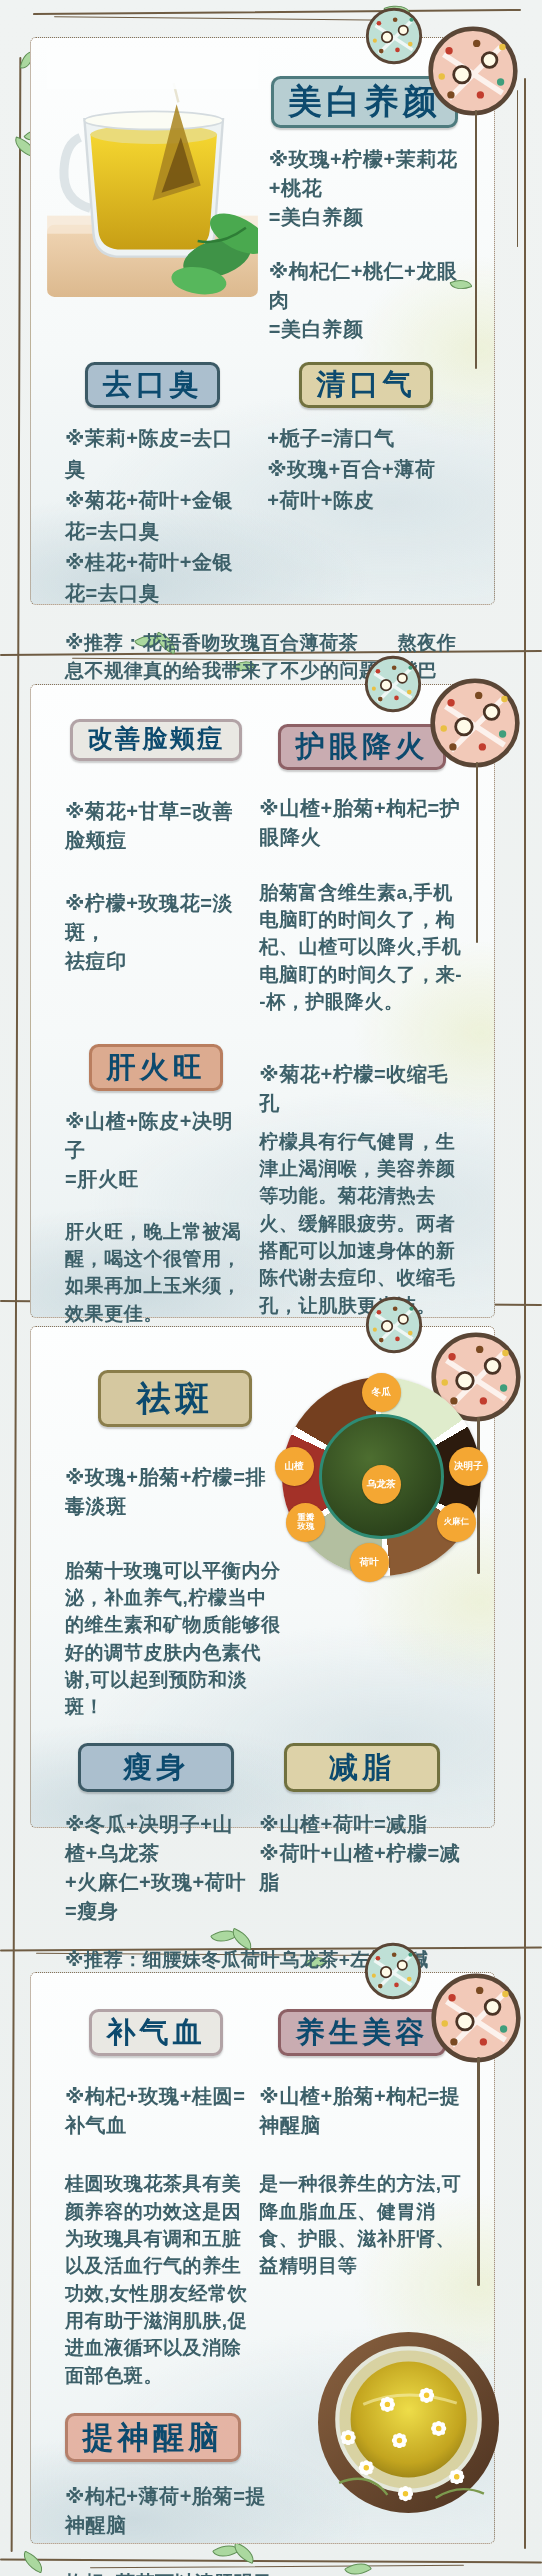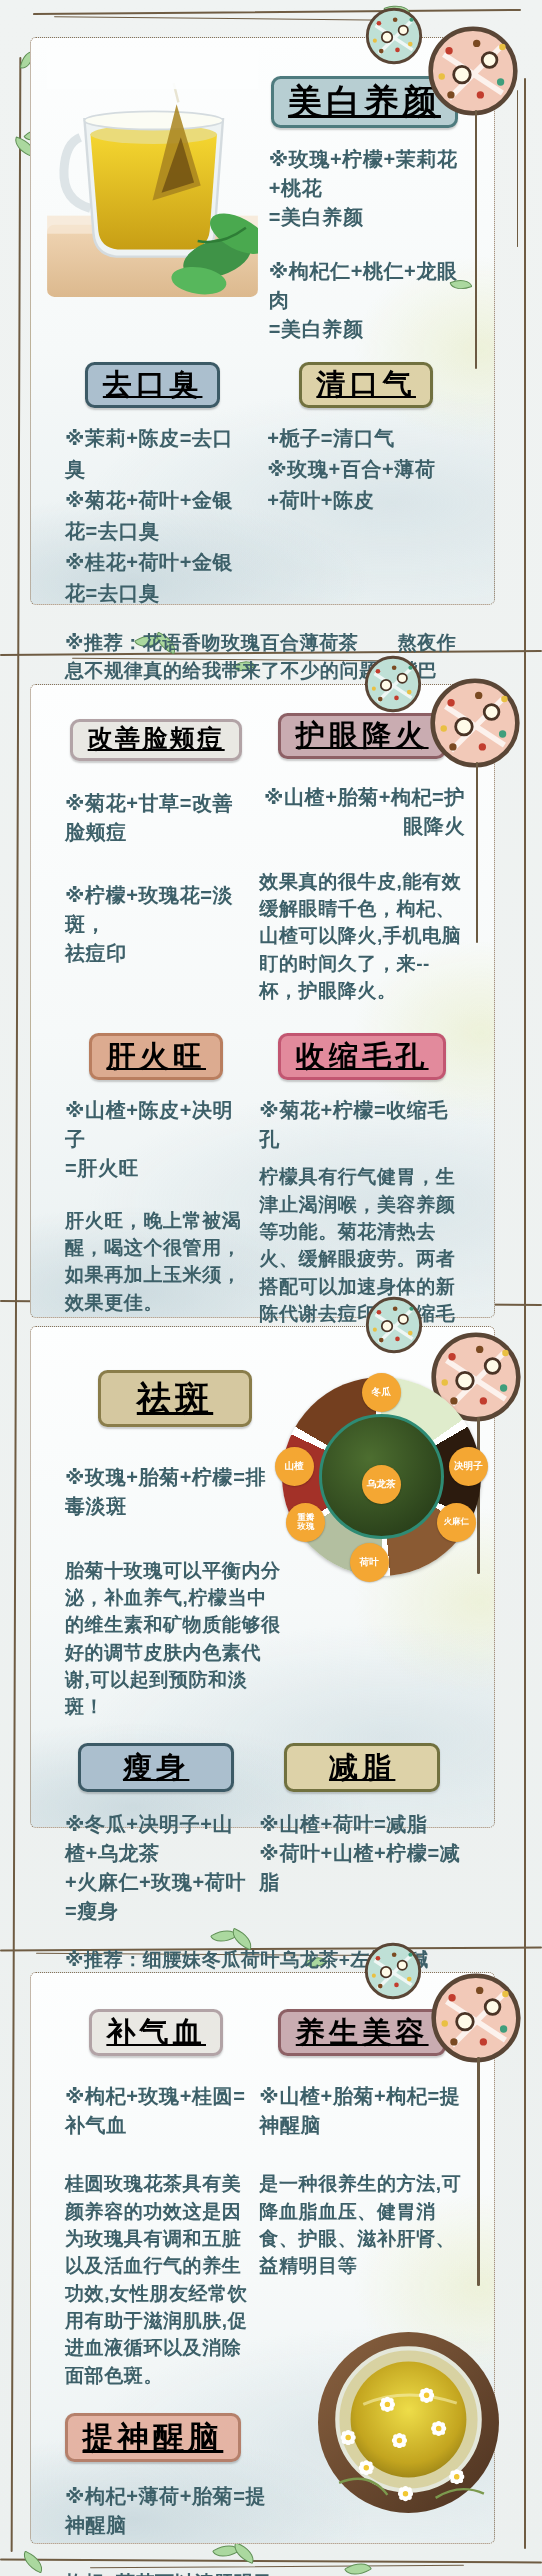--- a/index.html
+++ b/index.html
@@ -13,23 +13,23 @@
         border-radius:1.2px 100% 1.2px 100%;}
   
   .card{position:absolute;left:30px;width:465px;border:1.8px dotted #8b7257;border-radius:6px;
         background:
           radial-gradient(ellipse 337px 121px at 22% 96%, rgba(160,186,196,.40), transparent 70%),
           radial-gradient(ellipse 422px 157px at 78% 82%, rgba(172,196,205,.30), transparent 72%),
           radial-gradient(ellipse 181px 133px at 97% 55%, rgba(226,232,180,.45), transparent 70%),
           linear-gradient(180deg,#fdfefe 0%,#f6f9f9 55%,#e9f0f1 100%);
         padding:20.5px 29px 12px 34px;box-sizing:border-box;}
   .tbox{display:inline-block;border:3px solid;border-radius:9.6px;padding:3.6px 14.5px;
-        font-weight:bold;color:#000000;letter-spacing:4.2px;line-height:1.15;
+        font-weight:bold;color:#0c4a6e;letter-spacing:4.2px;line-height:1.15;
         font-family:"Liberation Serif","DejaVu Serif",serif;
-        box-shadow:0 1.2px 1.8px rgba(60,60,60,.25);text-decoration:underline;}
+        box-shadow:0 1.2px 1.8px rgba(60,60,60,.25);}
   .v-teal  {background:#b7ced2;border-color:#4e7b7e;}
   .v-blue  {background:#abbfce;border-color:#3c5a66;}
   .v-tan   {background:#ddd2a8;border-color:#71713f;}
   .v-grey  {background:#e9e8e3;border-color:#b2a3a6;}
   .v-mauve {background:#c9acb1;border-color:#8d6065;}
   .v-salmon{background:#dcab90;border-color:#b97e5f;}
   .v-pink  {background:#e28a9c;border-color:#c25671;}
   .v-khaki {background:#d5c8a0;border-color:#8a7d4a;}
   .v-peach {background:#e4b4a4;border-color:#b5806b;}
   .recipe{font-size:20px;font-weight:bold;color:#3d6069;line-height:1.45;letter-spacing:0.6px;}
@@ -222,44 +222,43 @@
         <use href="#orn-mint"></use>
       </svg>
     <svg class="orn" style="top:-8.4px;right:-26.5px;" width="92" height="92" viewBox="-50 -50 100 100">
         <use href="#orn-peach"></use>
       </svg>
     <div class="stem" style="top:77px;right:15.7px;height:181px;"></div>
 
     <div class="row">
       <div class="col-l">
         <div style="text-align:center;margin-top:13.3px;"><div class="tbox v-grey" style="font-size:25px;letter-spacing:2.4px;"><span>改善脸颊痘</span></div></div>
-        <div class="recipe" style="margin-top:28px;">
+        <div class="recipe" style="margin-top:36px;">
           <div>※菊花+甘草=改善脸颊痘</div>
           <div style="margin-top:34px;">※柠檬+玫瑰花=淡斑，</div>
           <div>祛痘印</div>
         </div>
       </div>
       <div class="col-r" style="padding-left:12px;">
-        <div style="text-align:center;margin-top:7px;"><div class="tbox v-mauve" style="font-size:29px;"><span>护眼降火</span></div></div>
-        <div class="recipe" style="margin-top:24px;text-align:right;">※山楂+胎菊+枸杞=护眼降火</div>
-        <p class="para" style="margin-top:26.5px;">效果真的很牛皮,能有效缓解眼睛千色，枸杞、山楂可以降火,手机电脑盯的时间久了，来--杯，护眼降火。</p>
+        <div style="text-align:center;margin-top:18px;"><div class="tbox v-mauve" style="font-size:29px;"><span>护眼降火</span></div></div>
+        <div class="recipe" style="margin-top:24px;">※山楂+胎菊+枸杞=护眼降火</div>
+        <p class="para" style="margin-top:26.5px;">胎菊富含维生素a,手机电脑盯的时间久了，枸杞、山楂可以降火,手机电脑盯的时间久了，来--杯，护眼降火。</p>
       </div>
     </div>
 
     <div class="row" style="margin-top:29px;">
       <div class="col-l">
         <div style="text-align:center;"><div class="tbox v-salmon" style="font-size:29px;"><span>肝火旺</span></div></div>
         <div class="recipe" style="margin-top:15.7px;">
           <div>※山楂+陈皮+决明子</div>
           <div>=肝火旺</div>
         </div>
         <p class="para" style="margin-top:24px;">肝火旺，晚上常被渴醒，喝这个很管用，如果再加上玉米须，效果更佳。</p>
       </div>
       <div class="col-r" style="padding-left:12px;">
-        <div style="text-align:center;"><div class="tbox v-pink" style="font-size:29px;"><span>收缩毛孔</span></div></div>
         <div class="recipe" style="margin-top:15.7px;">※菊花+柠檬=收缩毛孔</div>
         <p class="para" style="margin-top:9.6px;">柠檬具有行气健胃，生津止渴润喉，美容养颜等功能。菊花清热去火、缓解眼疲劳。两者搭配可以加速身体的新陈代谢去痘印、收缩毛孔，让肌肤更光洁。</p>
       </div>
     </div>
   </div>
 
   <div class="card" style="top:1326px;height:502px;">
     <svg class="orn" style="top:-31px;right:71px;" width="58" height="58" viewBox="-50 -50 100 100">
         <use href="#orn-mint"></use>
       </svg>

